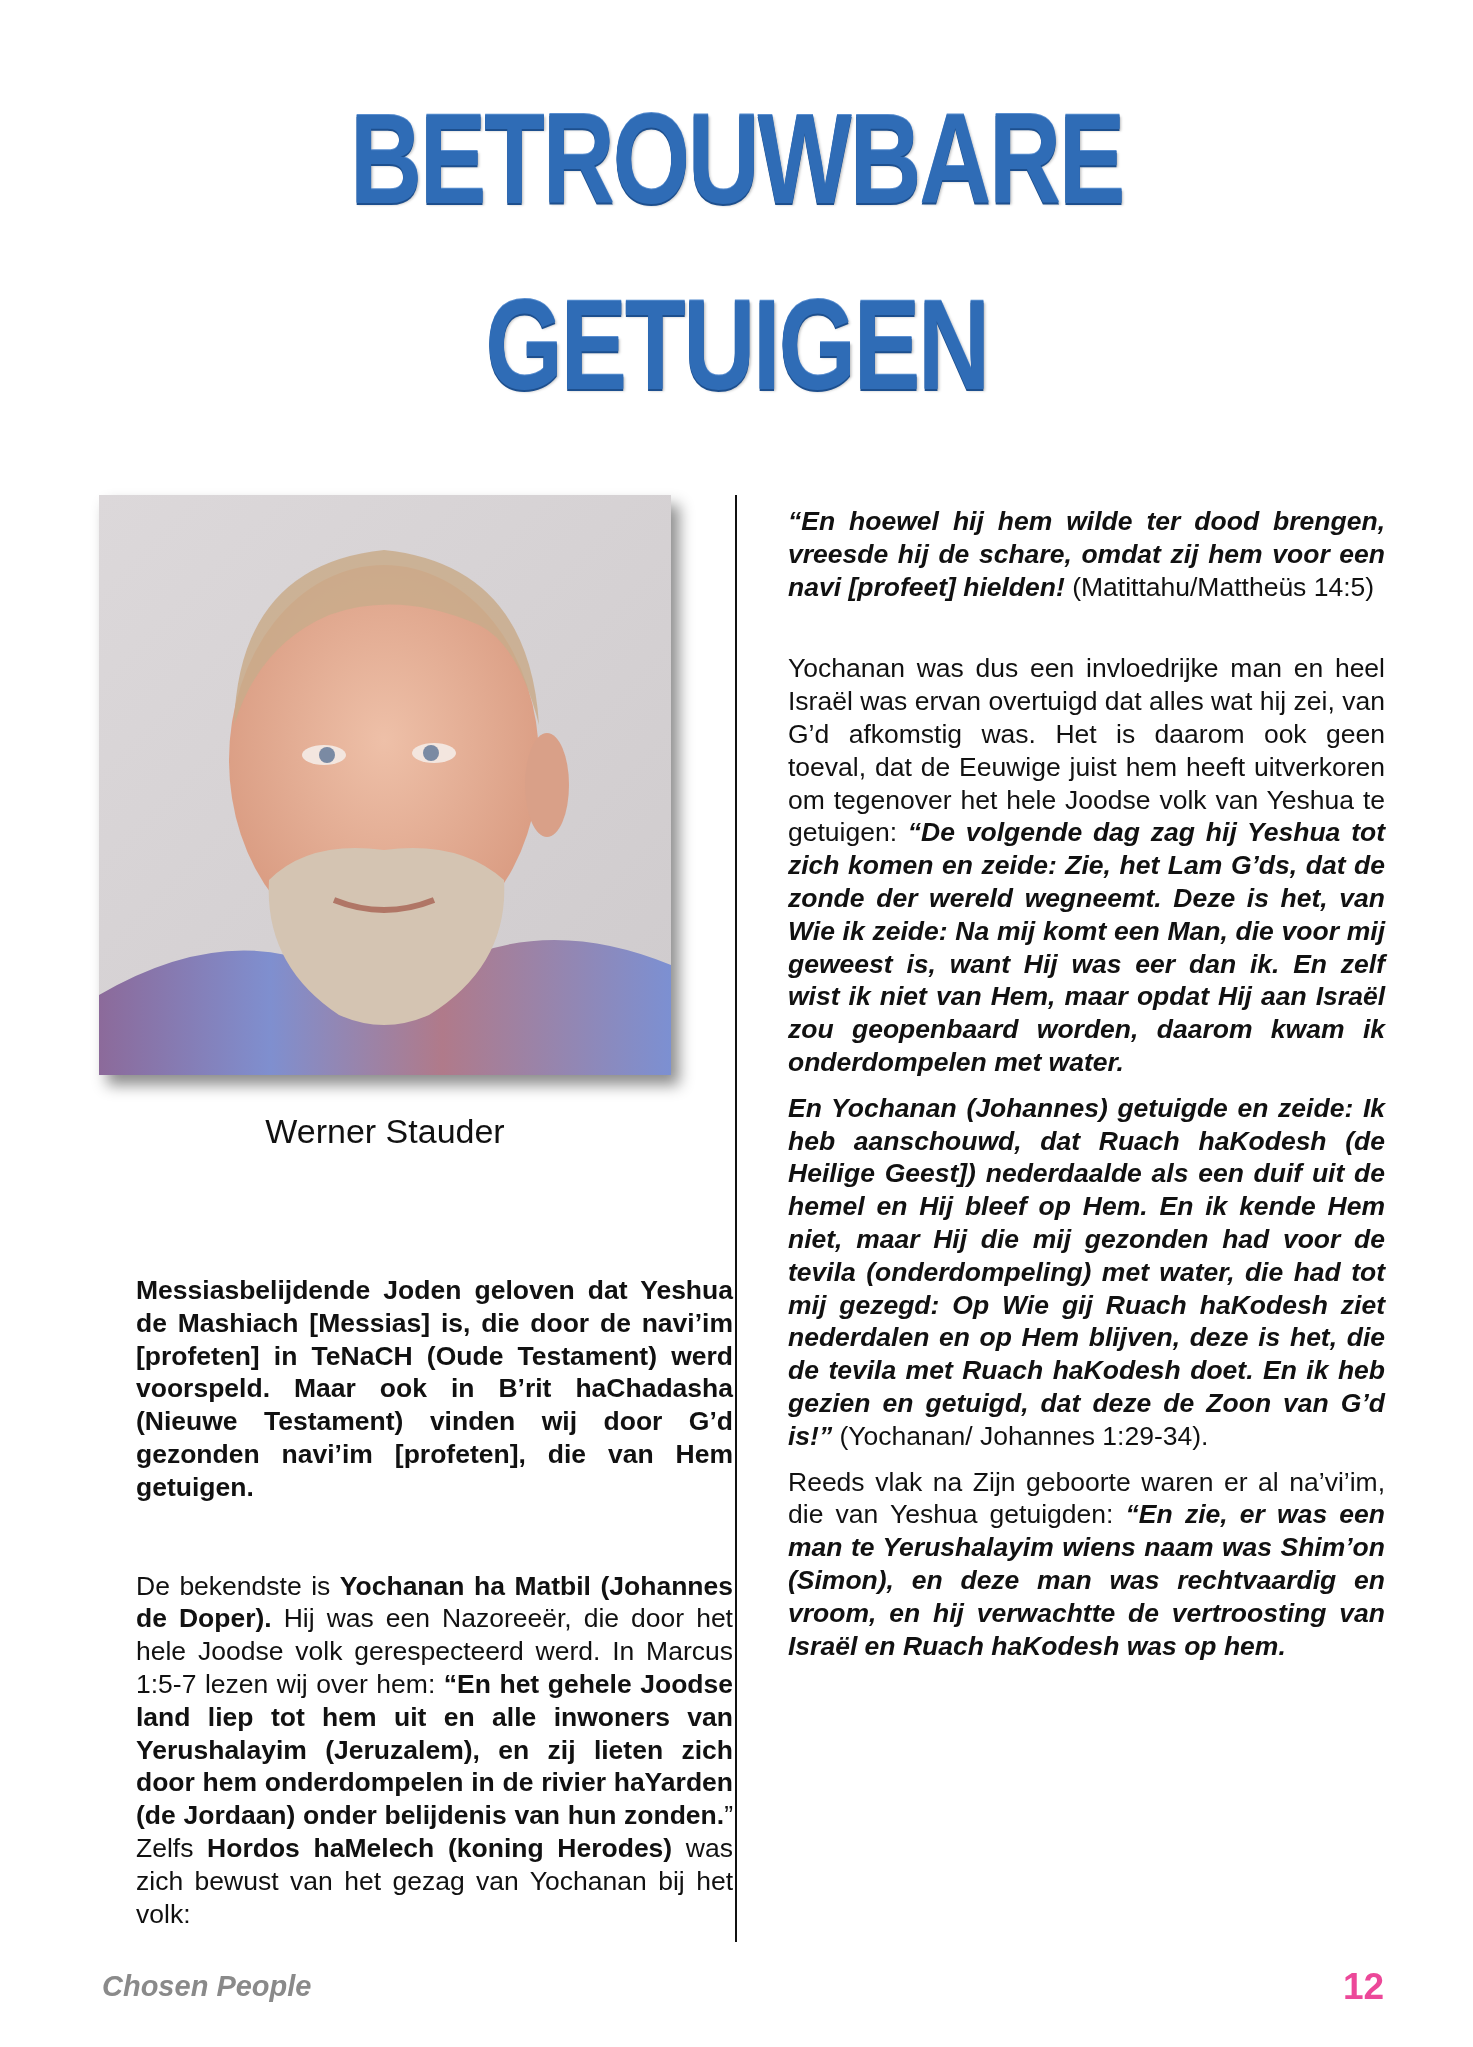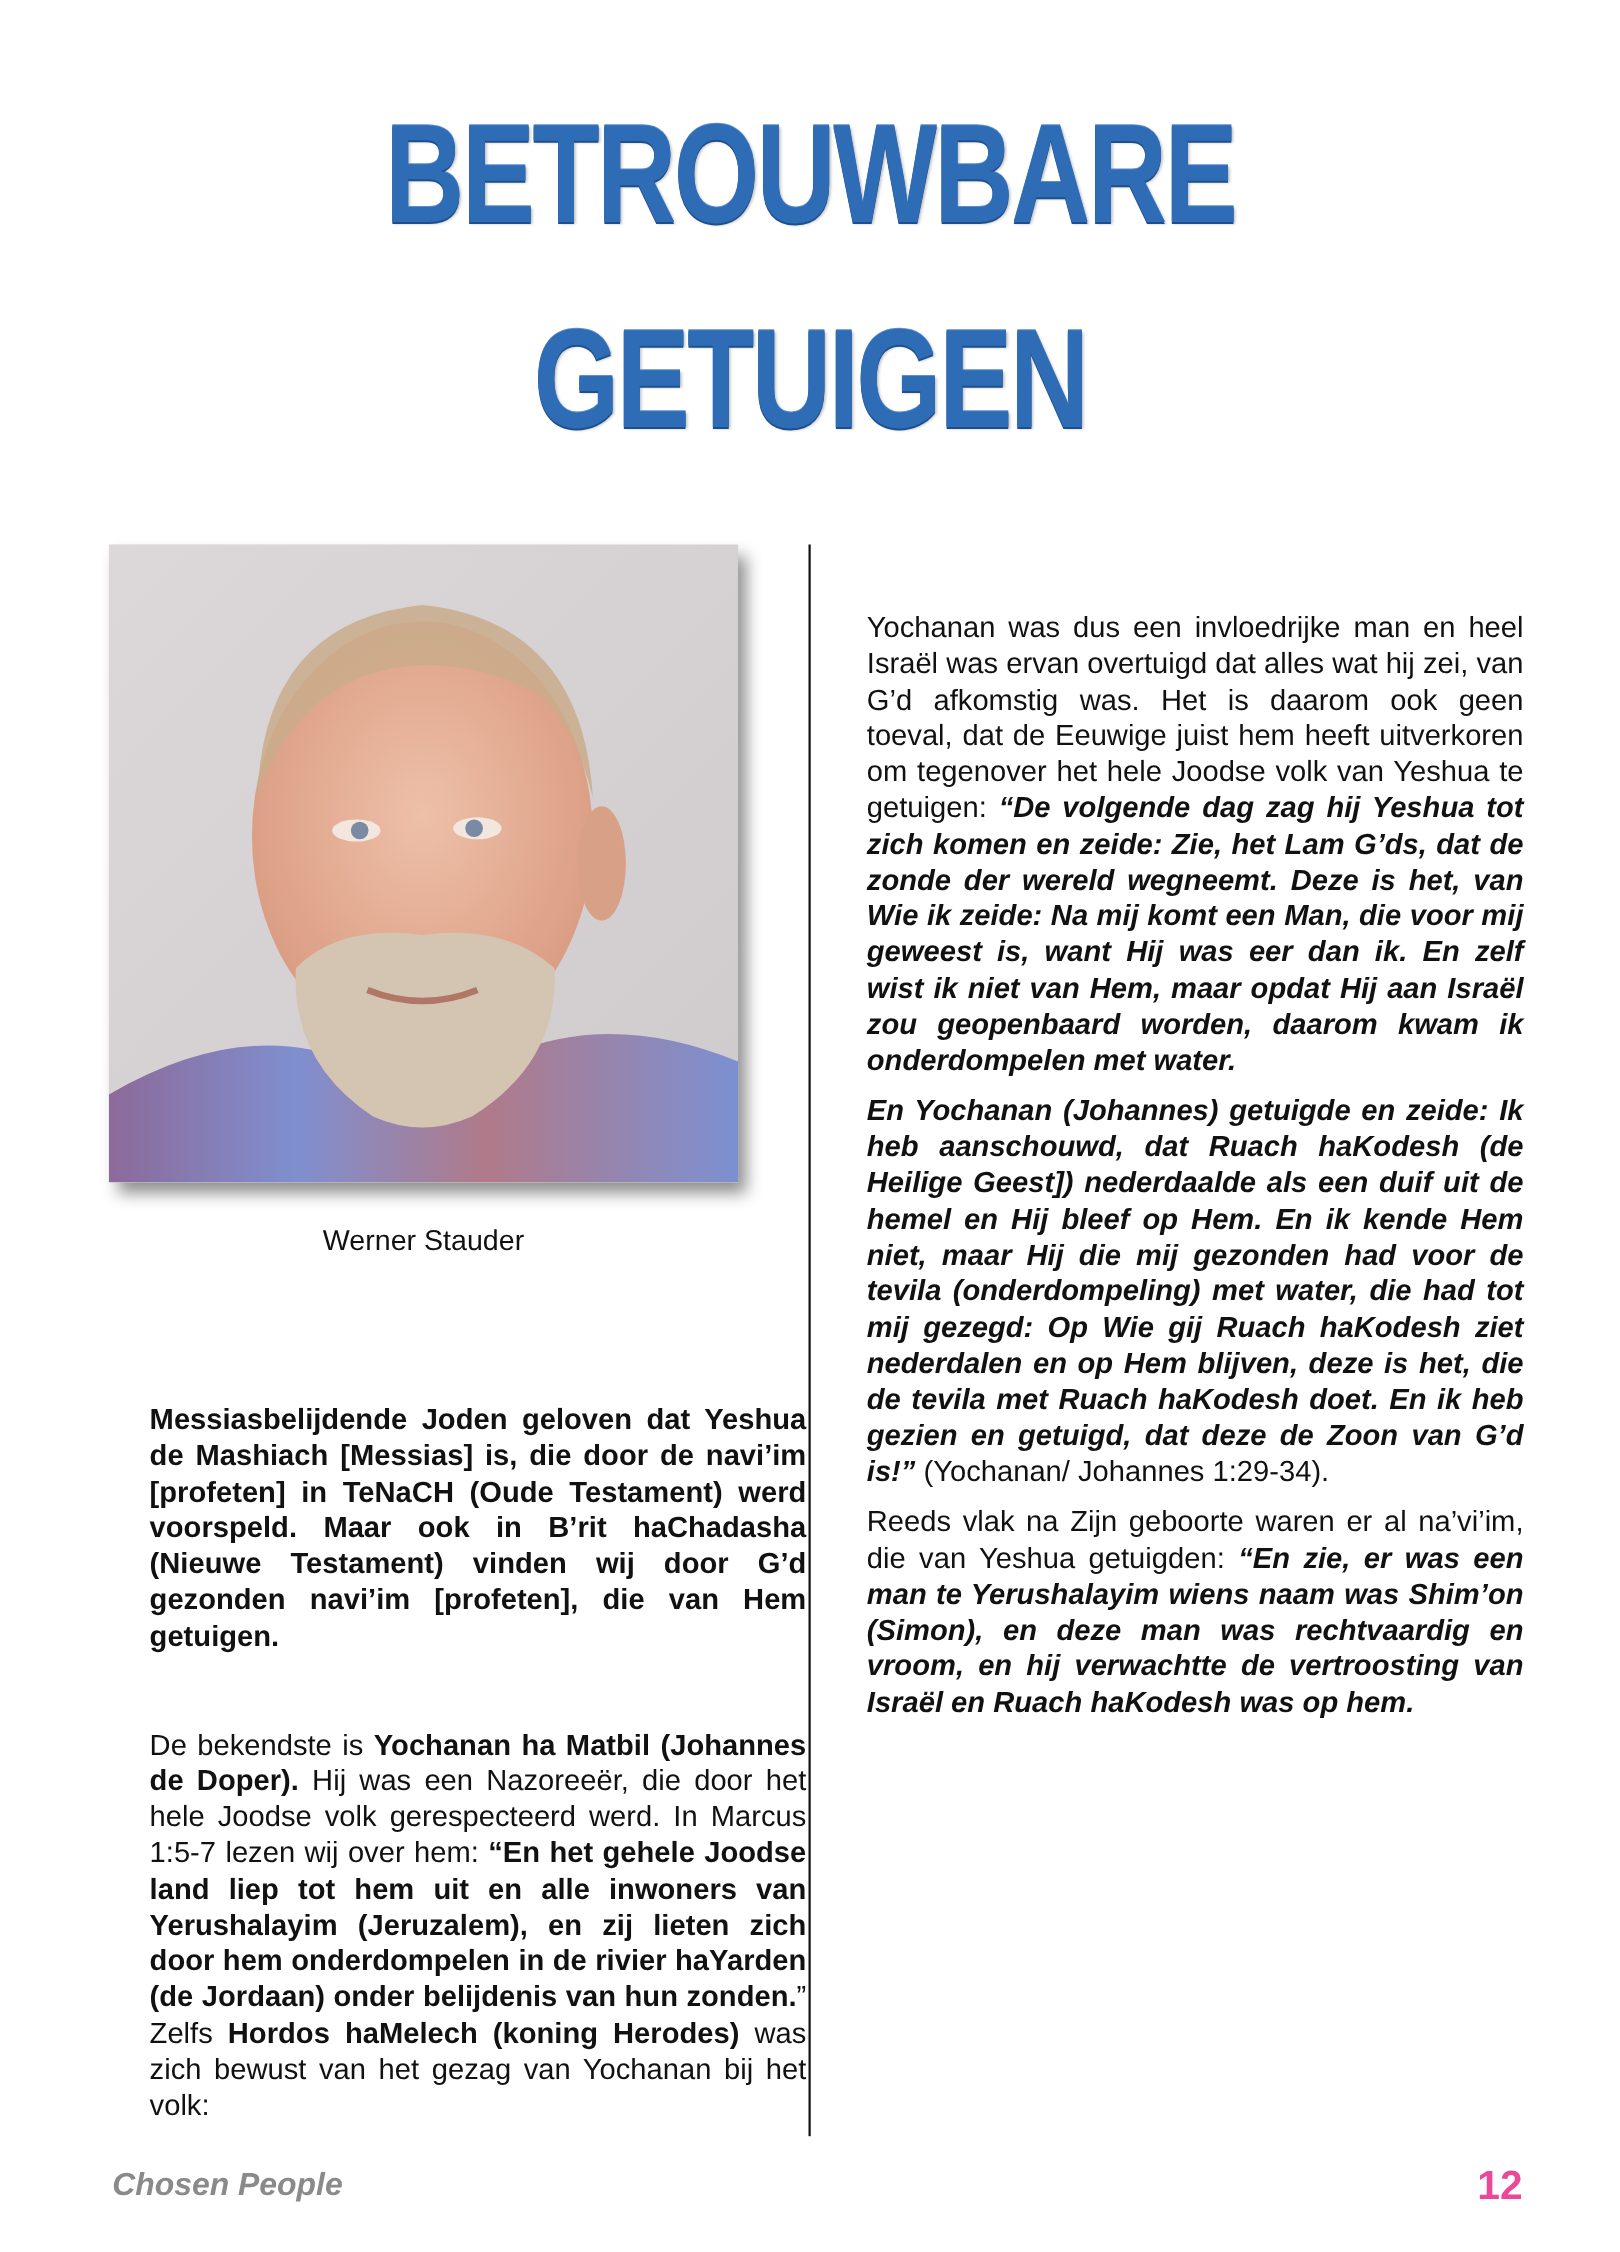--- a/index.html
+++ b/index.html
@@ -13,21 +13,21 @@
     line-height:1;
   }
   .title.l1 { top:95px; font-size:128px; }
   .title.l2 { top:281px; font-size:128px; }
   .photo-wrap {
     position:absolute; left:99px; top:495px; width:572px; height:580px;
     box-shadow: 8px 10px 14px rgba(0,0,0,0.45);
     background:#d9d6d8; overflow:hidden;
   }
   .photo-wrap svg { display:block; width:100%; height:100%; }
-  .caption { position:absolute; left:99px; width:572px; top:1112px; text-align:center; font-size:26px; color:#111; }
+  .caption { position:absolute; left:99px; width:572px; top:1112px; text-align:center; font-size:34px; color:#111; }
   .divider { position:absolute; left:735px; top:495px; width:2px; height:1447px; background:#111; }
   .col { position:absolute; font-size:26.5px; line-height:32.8px; text-align:justify; color:#111; }
   .col p { margin:0; }
   .left { left:100px; width:597px; }
   .right { left:788px; width:597px; }
   .b { font-weight:bold; }
   .bi { font-weight:bold; font-style:italic; }
   .footer-brand { position:absolute; left:102px; top:1970px; font-size:29px; font-weight:bold; font-style:italic; color:#8a8a8a; }
   .page-num { position:absolute; left:1343px; top:1966px; font-size:37px; font-weight:bold; color:#ec4899; }
 </style>
@@ -72,19 +72,20 @@
 <div class="caption">Werner Stauder</div>
 
 <div class="divider"></div>
 
 <div class="col left" style="top:1274px;margin-left:36px;">
   <p class="b">Messiasbelijdende Joden geloven dat Yeshua de Mashiach [Messias] is, die door de navi’im [profeten] in TeNaCH (Oude Testament) werd voorspeld. Maar ook in B’rit haChadasha (Nieuwe Testament) vinden wij door G’d gezonden navi’im [profeten], die van Hem getuigen.</p>
   <p style="margin-top:66px;"><span>De bekendste is </span><span class="b">Yochanan ha Matbil (Johannes de Doper).</span><span> Hij was een Nazoreeër, die door het hele Joodse volk gerespecteerd werd. In Marcus 1:5-7 lezen wij over hem: </span><span class="b">“En het gehele Joodse land liep tot hem uit en alle inwoners van Yerushalayim (Jeruzalem), en zij lieten zich door hem onderdompelen in de rivier haYarden (de Jordaan) onder belijdenis van hun zonden.</span><span>” Zelfs </span><span class="b">Hordos haMelech (koning Herodes)</span><span> was zich bewust van het gezag van Yochanan bij het volk:</span></p>
 </div>
 
 <div class="col right" style="top:505px;">
+  <p><span class="bi">“En hoewel hij hem wilde ter dood brengen, vreesde hij de schare, omdat zij hem voor een navi [profeet] hielden!</span><span> (Matittahu/Mattheüs 14:5)</span></p>
   <p style="margin-top:49px;"><span>Yochanan was dus een invloedrijke man en heel Israël was ervan overtuigd dat alles wat hij zei, van G’d afkomstig was. Het is daarom ook geen toeval, dat de Eeuwige juist hem heeft uitverkoren om tegenover het hele Joodse volk van Yeshua te getuigen: </span><span class="bi">“De volgende dag zag hij Yeshua tot zich komen en zeide: Zie, het Lam G’ds, dat de zonde der wereld wegneemt. Deze is het, van Wie ik zeide: Na mij komt een Man, die voor mij geweest is, want Hij was eer dan ik. En zelf wist ik niet van Hem, maar opdat Hij aan Israël zou geopenbaard worden, daarom kwam ik onderdompelen met water.</span></p>
   <p style="margin-top:13px;"><span class="bi">En Yochanan (Johannes) getuigde en zeide: Ik heb aanschouwd, dat Ruach haKodesh (de Heilige Geest]) nederdaalde als een duif uit de hemel en Hij bleef op Hem. En ik kende Hem niet, maar Hij die mij gezonden had voor de tevila (onderdompeling) met water, die had tot mij gezegd: Op Wie gij Ruach haKodesh ziet nederdalen en op Hem blijven, deze is het, die de tevila met Ruach haKodesh doet. En ik heb gezien en getuigd, dat deze de Zoon van G’d is!”</span><span> (Yochanan/ Johannes 1:29-34).</span></p>
   <p style="margin-top:13px;"><span>Reeds vlak na Zijn geboorte waren er al na’vi’im, die van Yeshua getuigden: </span><span class="bi">“En zie, er was een man te Yerushalayim wiens naam was Shim’on (Simon), en deze man was rechtvaardig en vroom, en hij verwachtte de vertroosting van Israël en Ruach haKodesh was op hem.</span></p>
 </div>
 
 <div class="footer-brand">Chosen People</div>
 <div class="page-num">12</div>
 
 </body></html>

